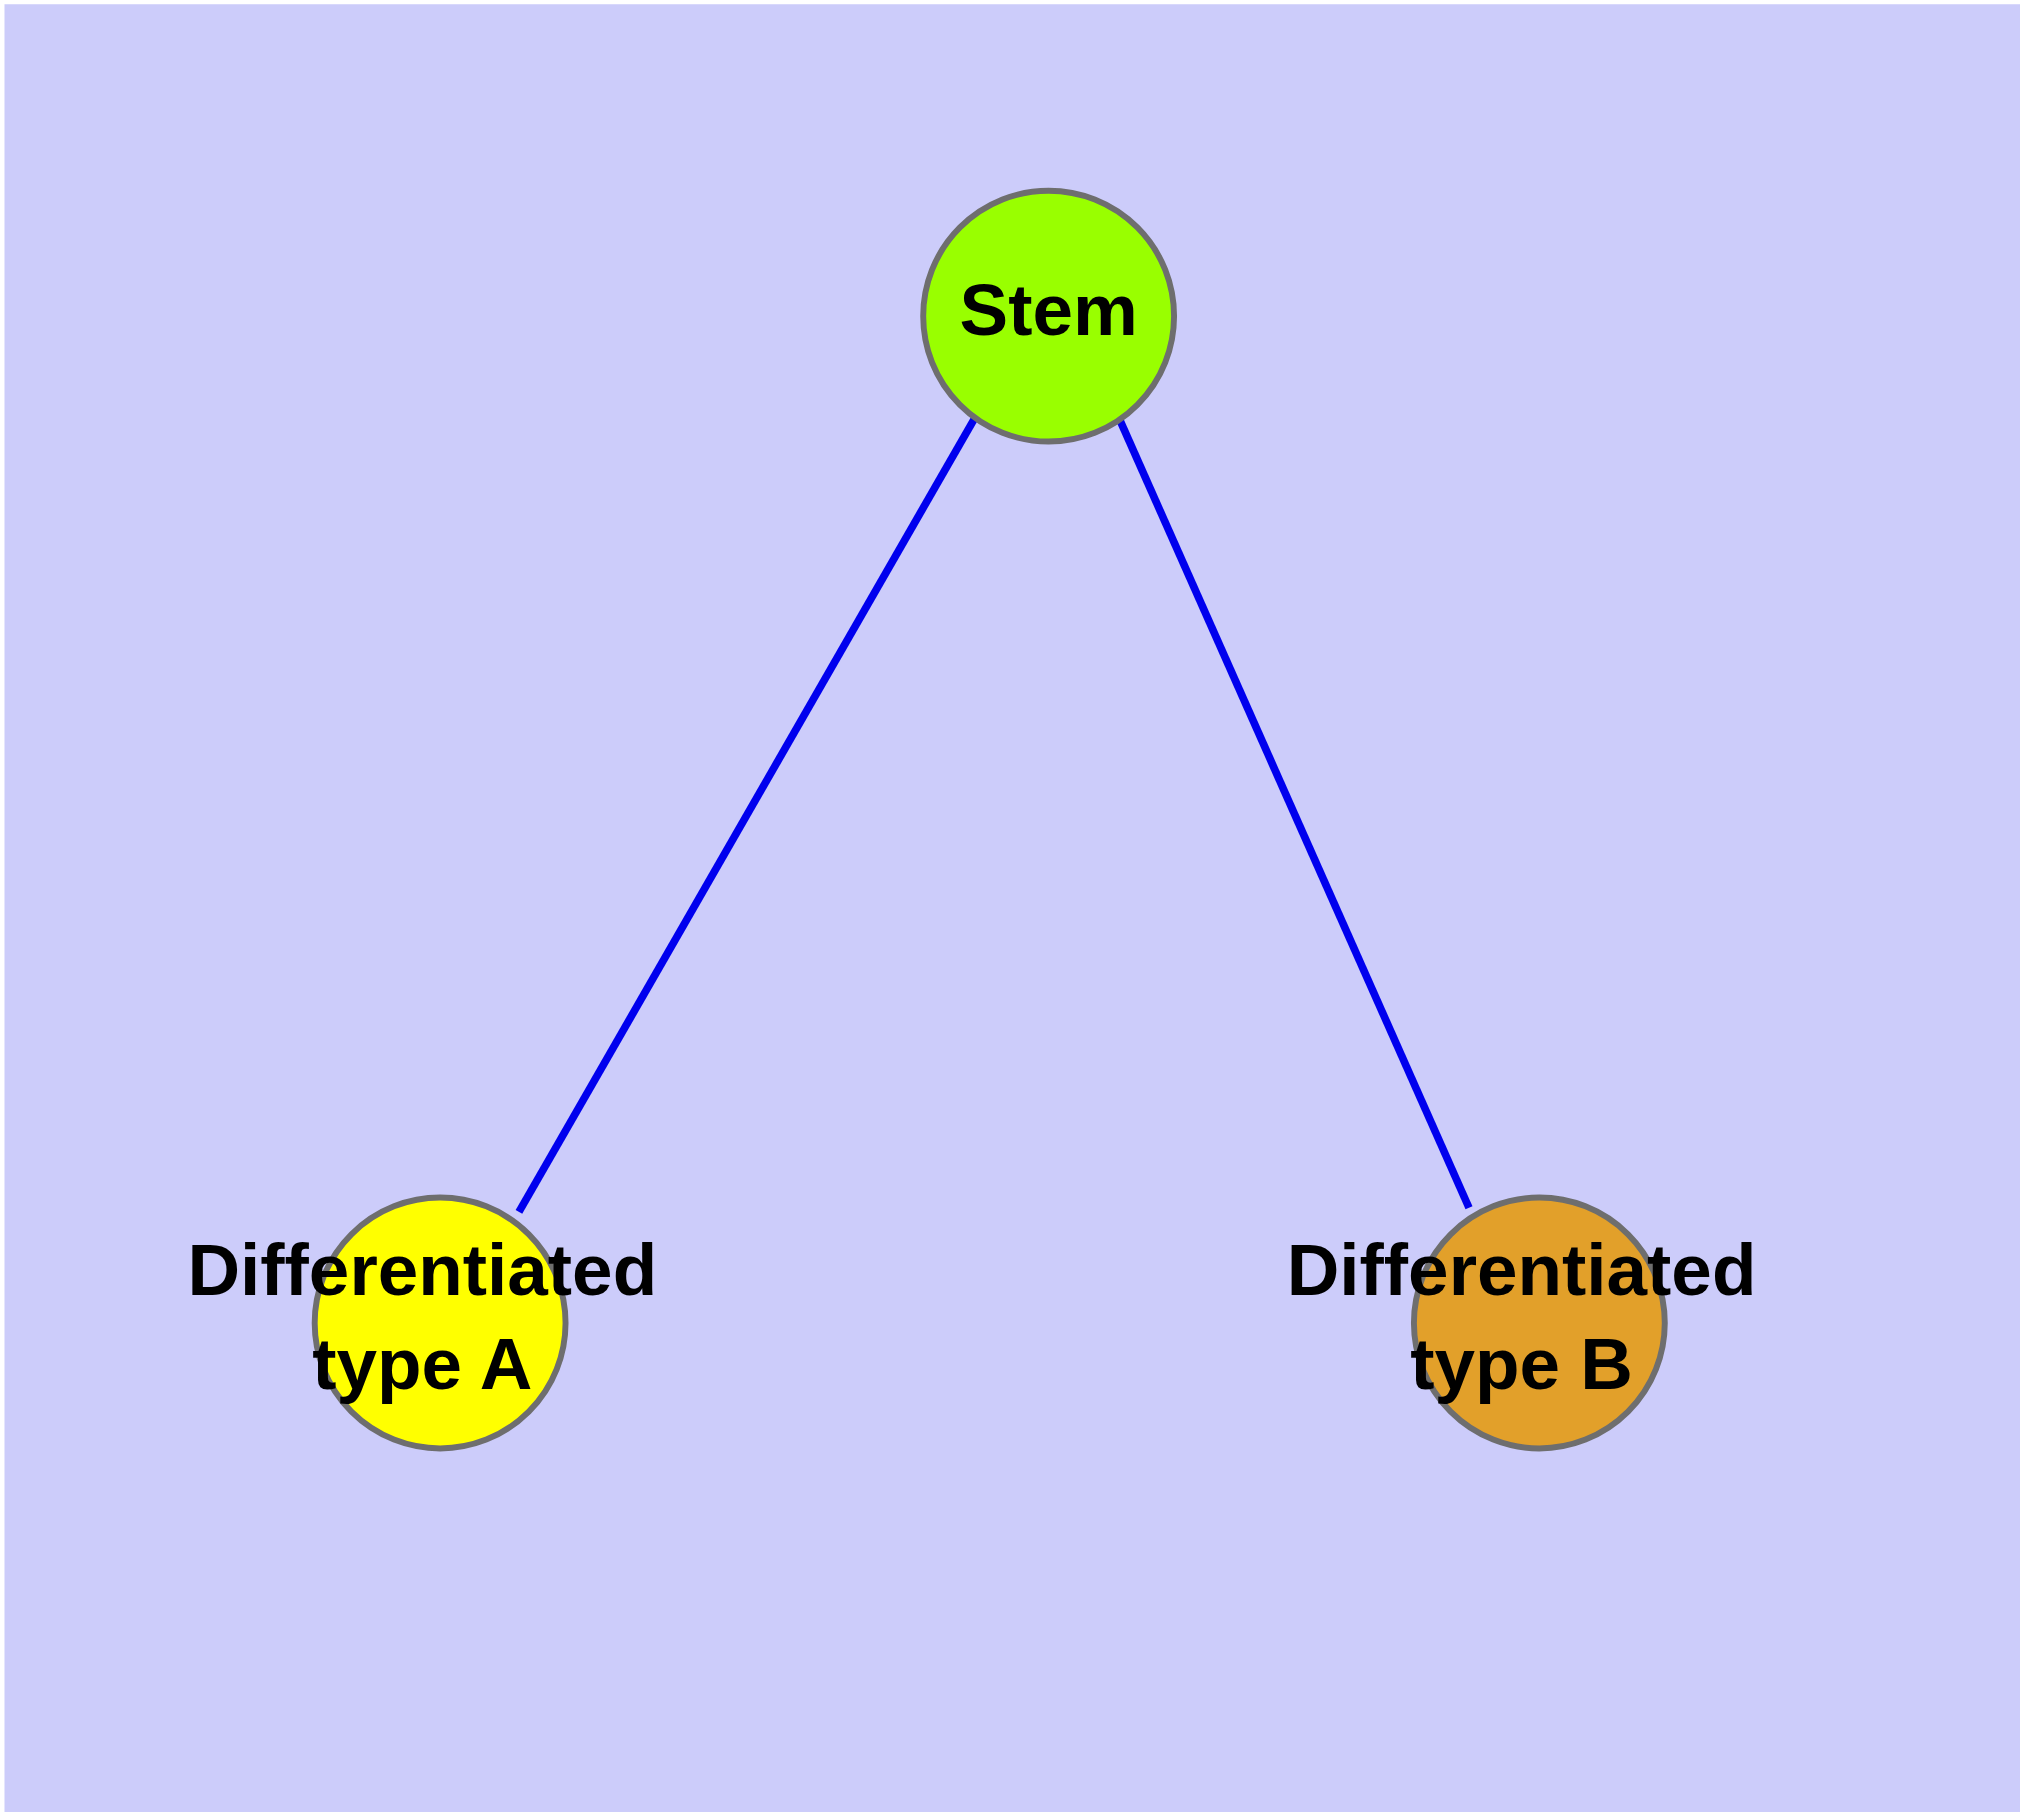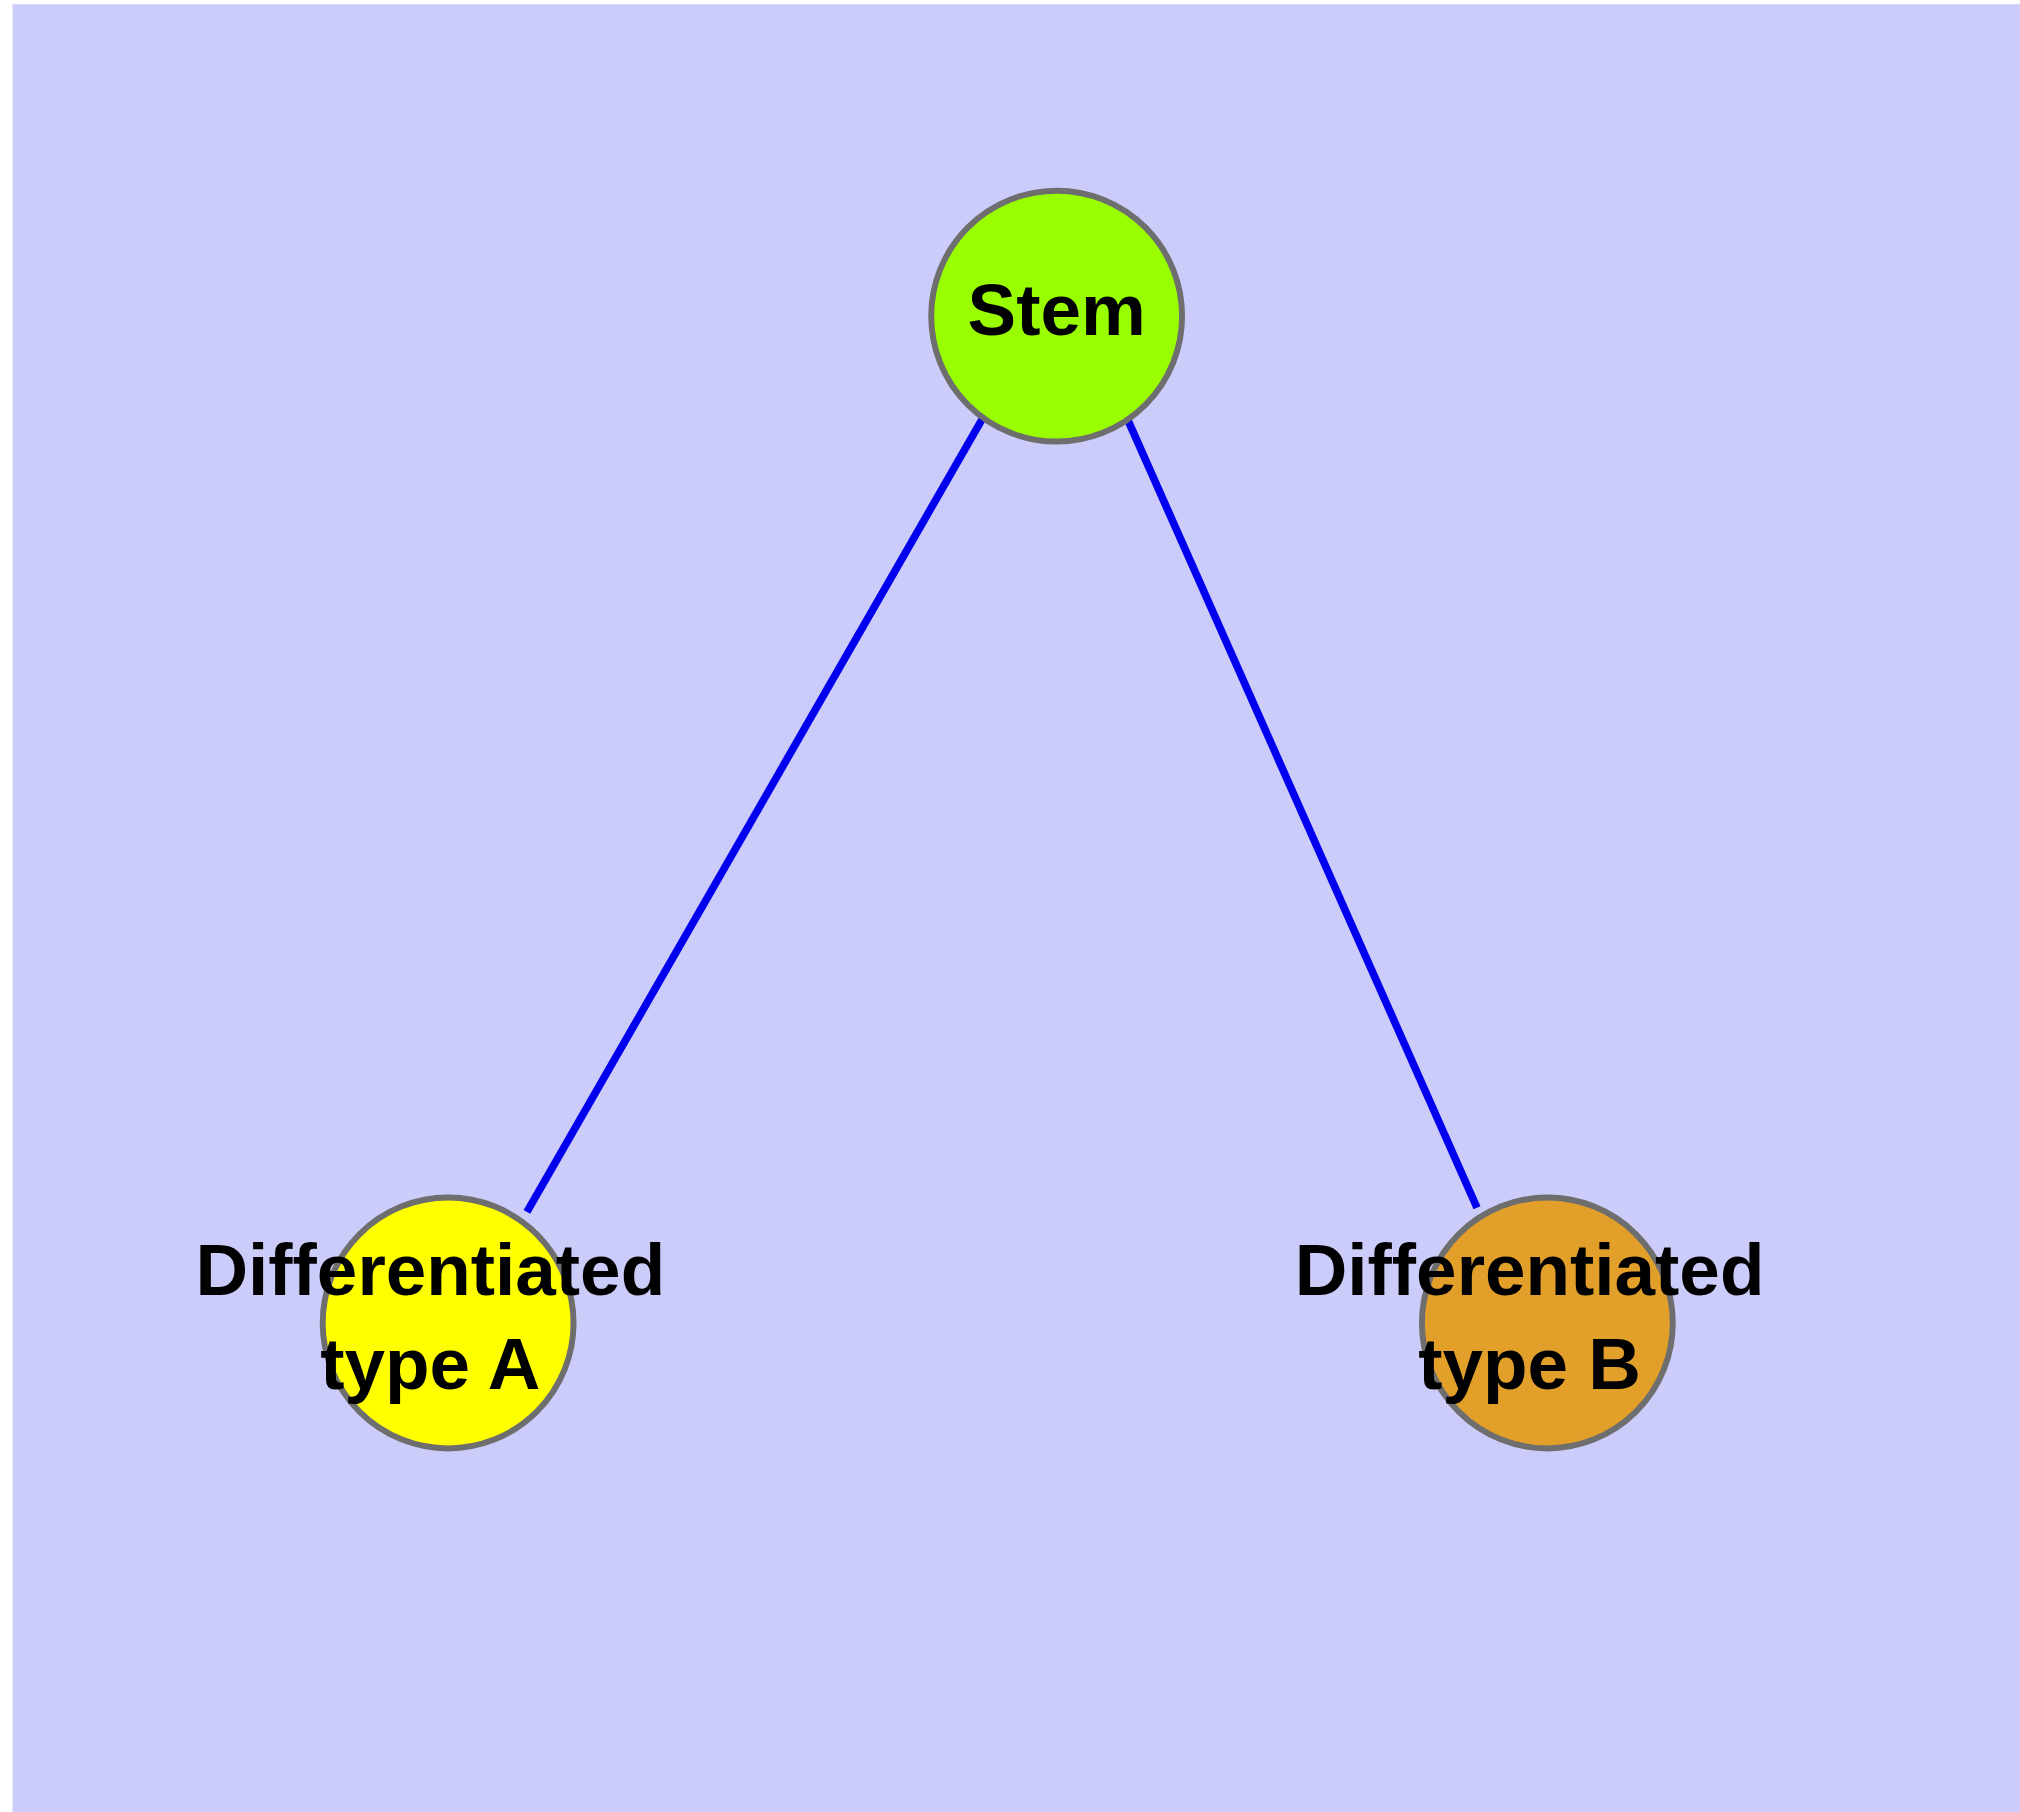--- a/index.html
+++ b/index.html
@@ -8,21 +8,21 @@
     background: #ffffff;
   }
   body {
     width: 2021px;
     height: 1812px;
     overflow: hidden;
     font-family: "Liberation Sans", sans-serif;
   }
   #canvas {
     position: absolute;
-    left: 8px;
+    left: 0;
     top: 0;
     width: 1631px;
     height: 1812px;
     background: #ffffff;
   }
   #graph-svg {
     position: absolute;
     left: 0;
     top: 0;
     display: block;

